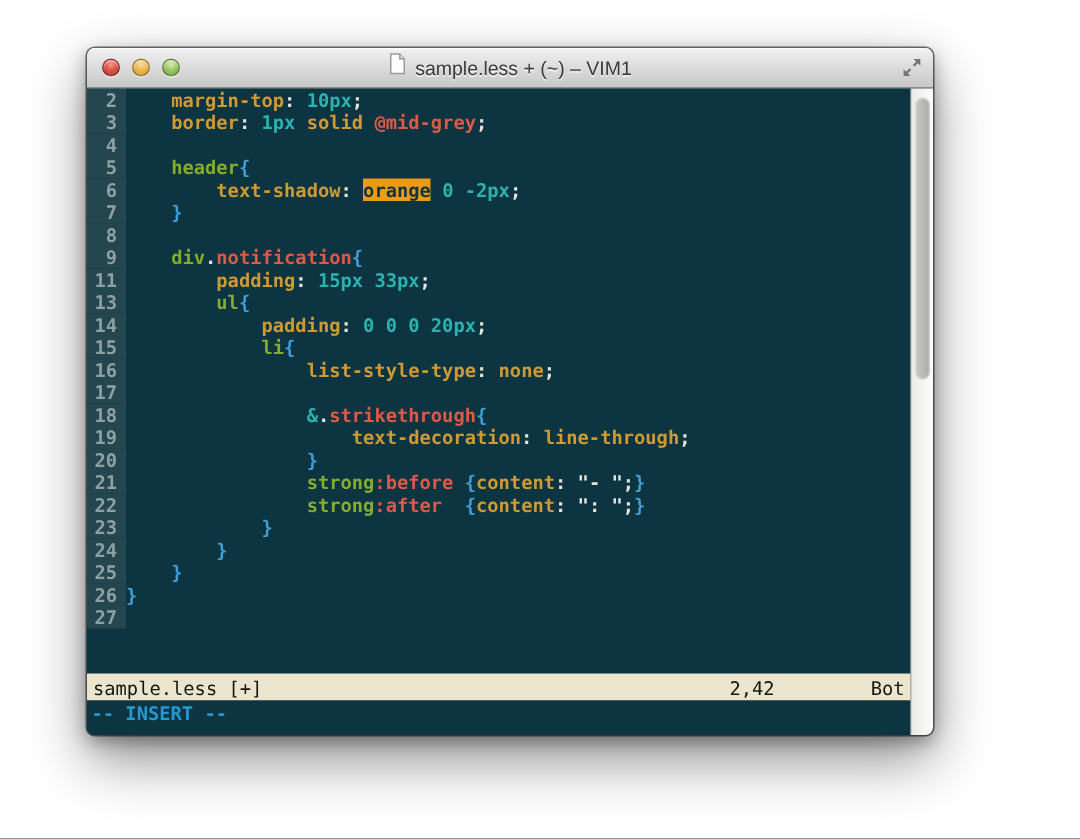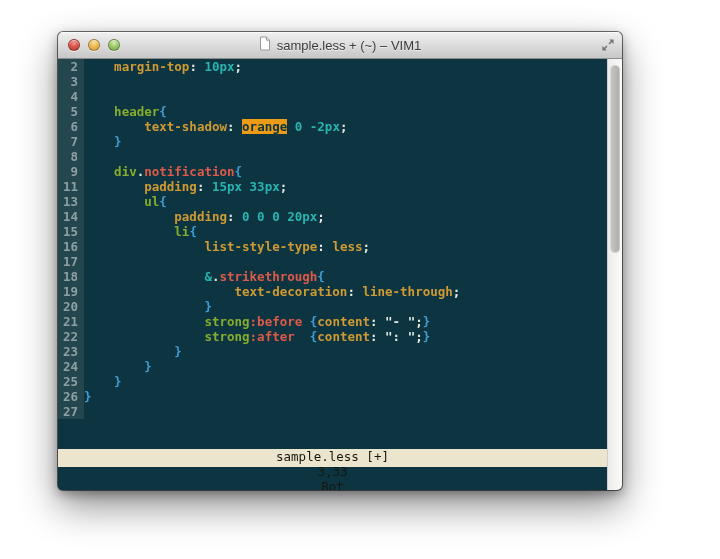--- a/index.html
+++ b/index.html
@@ -45,21 +45,21 @@
   .tk-c{color:var(--cyan,#2ab3af);text-align:right;}
   .tk-g{color:var(--green,#85ac2e);}
   .tk-r{color:var(--red,#de5948);}
   .tk-b{color:var(--blue,#429dd5);}
   .tk-w{color:var(--white,#e4e6de);}
   .tk-hl{background:var(--hl-bg,#ec9b16);color:var(--hl-text,#0d3541);}
   
   .statusbar{
     height:18px;background:var(--status-bg,#ece5cd);color:var(--status-text,#15170f);
     display:flex;align-items:center;padding:0 4px;
-    font-family:"DejaVu Sans Mono", monospace;font-size:12.5px;flex-direction:column;
+    font-family:"DejaVu Sans Mono", monospace;font-size:12.5px;
   }
   .sb-spacer{flex:1;}
   .sb-gap{width:64px;flex:0 0 auto;}
   
   .modeline{
     height:23px;padding:1px 3px 0;box-sizing:border-box;background:var(--bg,#0d3541);
     font-family:"DejaVu Sans Mono", monospace;font-size:12.5px;font-weight:bold;
     color:var(--mode-text,#2299d1);
   }
   
@@ -101,53 +101,56 @@
           <path d="M5.9 12.6 L1.4 12.6 L1.4 8.1 L3.1 9.8 L5.4 7.5 L6.5 8.6 L4.2 10.9 Z"></path>
         </g>
       </svg>
     </span>
   </div>
 
   <div class="wbody">
     <div class="main">
       <div class="code">
           <div class="row"><span class="ln">2</span><span class="lc"><span class="tk-t">    </span><span class="tk-o">margin-top</span><span class="tk-w">: </span><span class="tk-c">10px</span><span class="tk-w">;</span></span></div>
-          <div class="row"><span class="ln">3</span></div>
+          <div class="row"><span class="ln">3</span><span class="lc"><span class="tk-t">    </span><span class="tk-o">border</span><span class="tk-w">: </span><span class="tk-c">1px</span><span class="tk-w"> </span><span class="tk-o">solid</span><span class="tk-w"> </span><span class="tk-r">@mid-grey</span><span class="tk-w">;</span></span></div>
           <div class="row"><span class="ln">4</span><span class="lc"></span></div>
           <div class="row"><span class="ln">5</span><span class="lc"><span class="tk-t">    </span><span class="tk-g">header</span><span class="tk-b">{</span></span></div>
           <div class="row"><span class="ln">6</span><span class="lc"><span class="tk-t">        </span><span class="tk-o">text-shadow</span><span class="tk-w">: </span><span class="tk-hl">orange</span><span class="tk-w"> </span><span class="tk-c">0 -2px</span><span class="tk-w">;</span></span></div>
           <div class="row"><span class="ln">7</span><span class="lc"><span class="tk-t">    </span><span class="tk-b">}</span></span></div>
           <div class="row"><span class="ln">8</span><span class="lc"></span></div>
           <div class="row"><span class="ln">9</span><span class="lc"><span class="tk-t">    </span><span class="tk-g">div</span><span class="tk-w">.</span><span class="tk-r">notification</span><span class="tk-b">{</span></span></div>
           <div class="row"><span class="ln">11</span><span class="lc"><span class="tk-t">        </span><span class="tk-o">padding</span><span class="tk-w">: </span><span class="tk-c">15px 33px</span><span class="tk-w">;</span></span></div>
           <div class="row"><span class="ln">13</span><span class="lc"><span class="tk-t">        </span><span class="tk-g">ul</span><span class="tk-b">{</span></span></div>
           <div class="row"><span class="ln">14</span><span class="lc"><span class="tk-t">            </span><span class="tk-o">padding</span><span class="tk-w">: </span><span class="tk-c">0 0 0 20px</span><span class="tk-w">;</span></span></div>
           <div class="row"><span class="ln">15</span><span class="lc"><span class="tk-t">            </span><span class="tk-g">li</span><span class="tk-b">{</span></span></div>
-          <div class="row"><span class="ln">16</span><span class="lc"><span class="tk-t">                </span><span class="tk-o">list-style-type</span><span class="tk-w">: </span><span class="tk-o">less</span><span class="tk-w">;</span></span></div>
+          <div class="row"><span class="ln">16</span><span class="lc"><span class="tk-t">                </span><span class="tk-o">list-style-type</span><span class="tk-w">: </span><span class="tk-o">none</span><span class="tk-w">;</span></span></div>
           <div class="row"><span class="ln">17</span><span class="lc"></span></div>
           <div class="row"><span class="ln">18</span><span class="lc"><span class="tk-t">                </span><span class="tk-c">&amp;</span><span class="tk-w">.</span><span class="tk-r">strikethrough</span><span class="tk-b">{</span></span></div>
           <div class="row"><span class="ln">19</span><span class="lc"><span class="tk-t">                    </span><span class="tk-o">text-decoration</span><span class="tk-w">: </span><span class="tk-o">line-through</span><span class="tk-w">;</span></span></div>
           <div class="row"><span class="ln">20</span><span class="lc"><span class="tk-t">                </span><span class="tk-b">}</span></span></div>
           <div class="row"><span class="ln">21</span><span class="lc"><span class="tk-t">                </span><span class="tk-g">strong</span><span class="tk-r">:before</span><span class="tk-w"> </span><span class="tk-b">{</span><span class="tk-o">content</span><span class="tk-w">: "- ";</span><span class="tk-b">}</span></span></div>
           <div class="row"><span class="ln">22</span><span class="lc"><span class="tk-t">                </span><span class="tk-g">strong</span><span class="tk-r">:after</span><span class="tk-w">  </span><span class="tk-b">{</span><span class="tk-o">content</span><span class="tk-w">: ": ";</span><span class="tk-b">}</span></span></div>
           <div class="row"><span class="ln">23</span><span class="lc"><span class="tk-t">            </span><span class="tk-b">}</span></span></div>
           <div class="row"><span class="ln">24</span><span class="lc"><span class="tk-t">        </span><span class="tk-b">}</span></span></div>
           <div class="row"><span class="ln">25</span><span class="lc"><span class="tk-t">    </span><span class="tk-b">}</span></span></div>
           <div class="row"><span class="ln">26</span><span class="lc"><span class="tk-b">}</span></span></div>
           <div class="row"><span class="ln">27</span><span class="lc"></span></div>
         </div>
 
       <div class="statusbar">
         <span>sample.less [+]</span>
         <span class="sb-spacer"></span>
-        <span>3,33</span>
+        <span>2,42</span>
         <span class="sb-gap"></span>
         <span>Bot</span>
       </div>
 
+      <div class="modeline">
+        <span>-- INSERT --</span>
+      </div>
     </div>
 
     <div class="scrollcol">
       <div class="thumb"></div>
     </div>
   </div>
 
 </div>
 
 </body></html>

